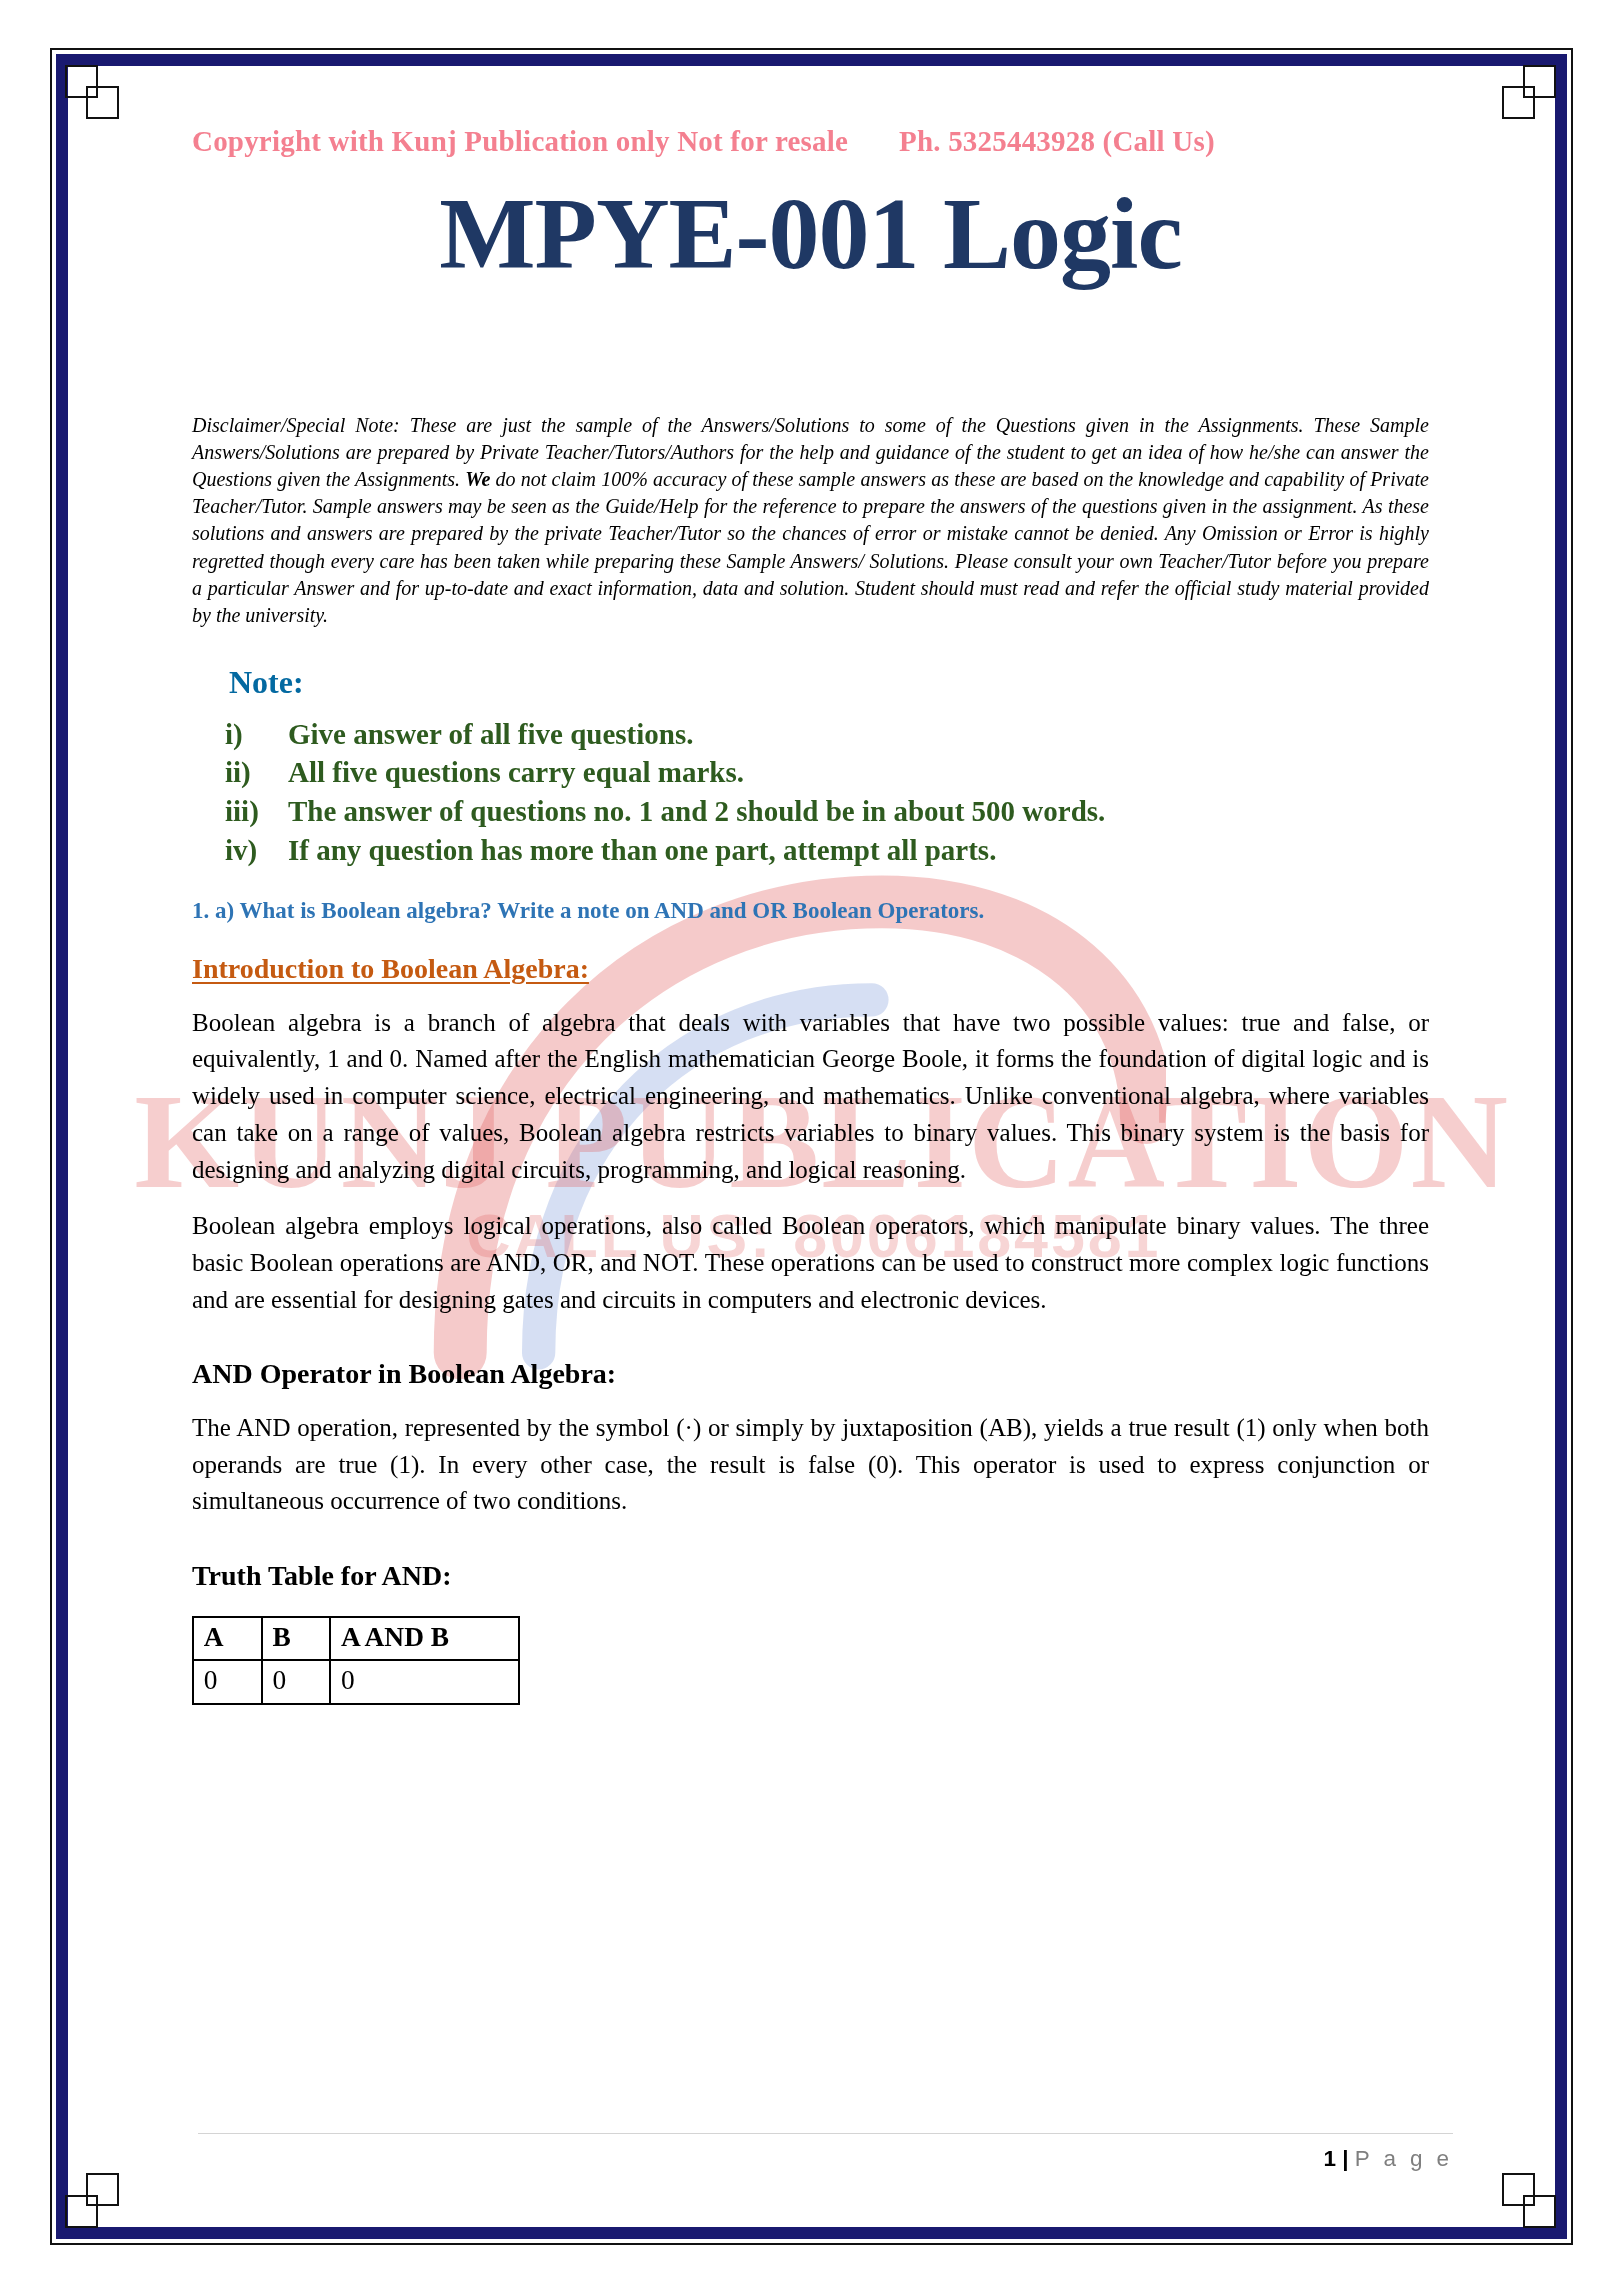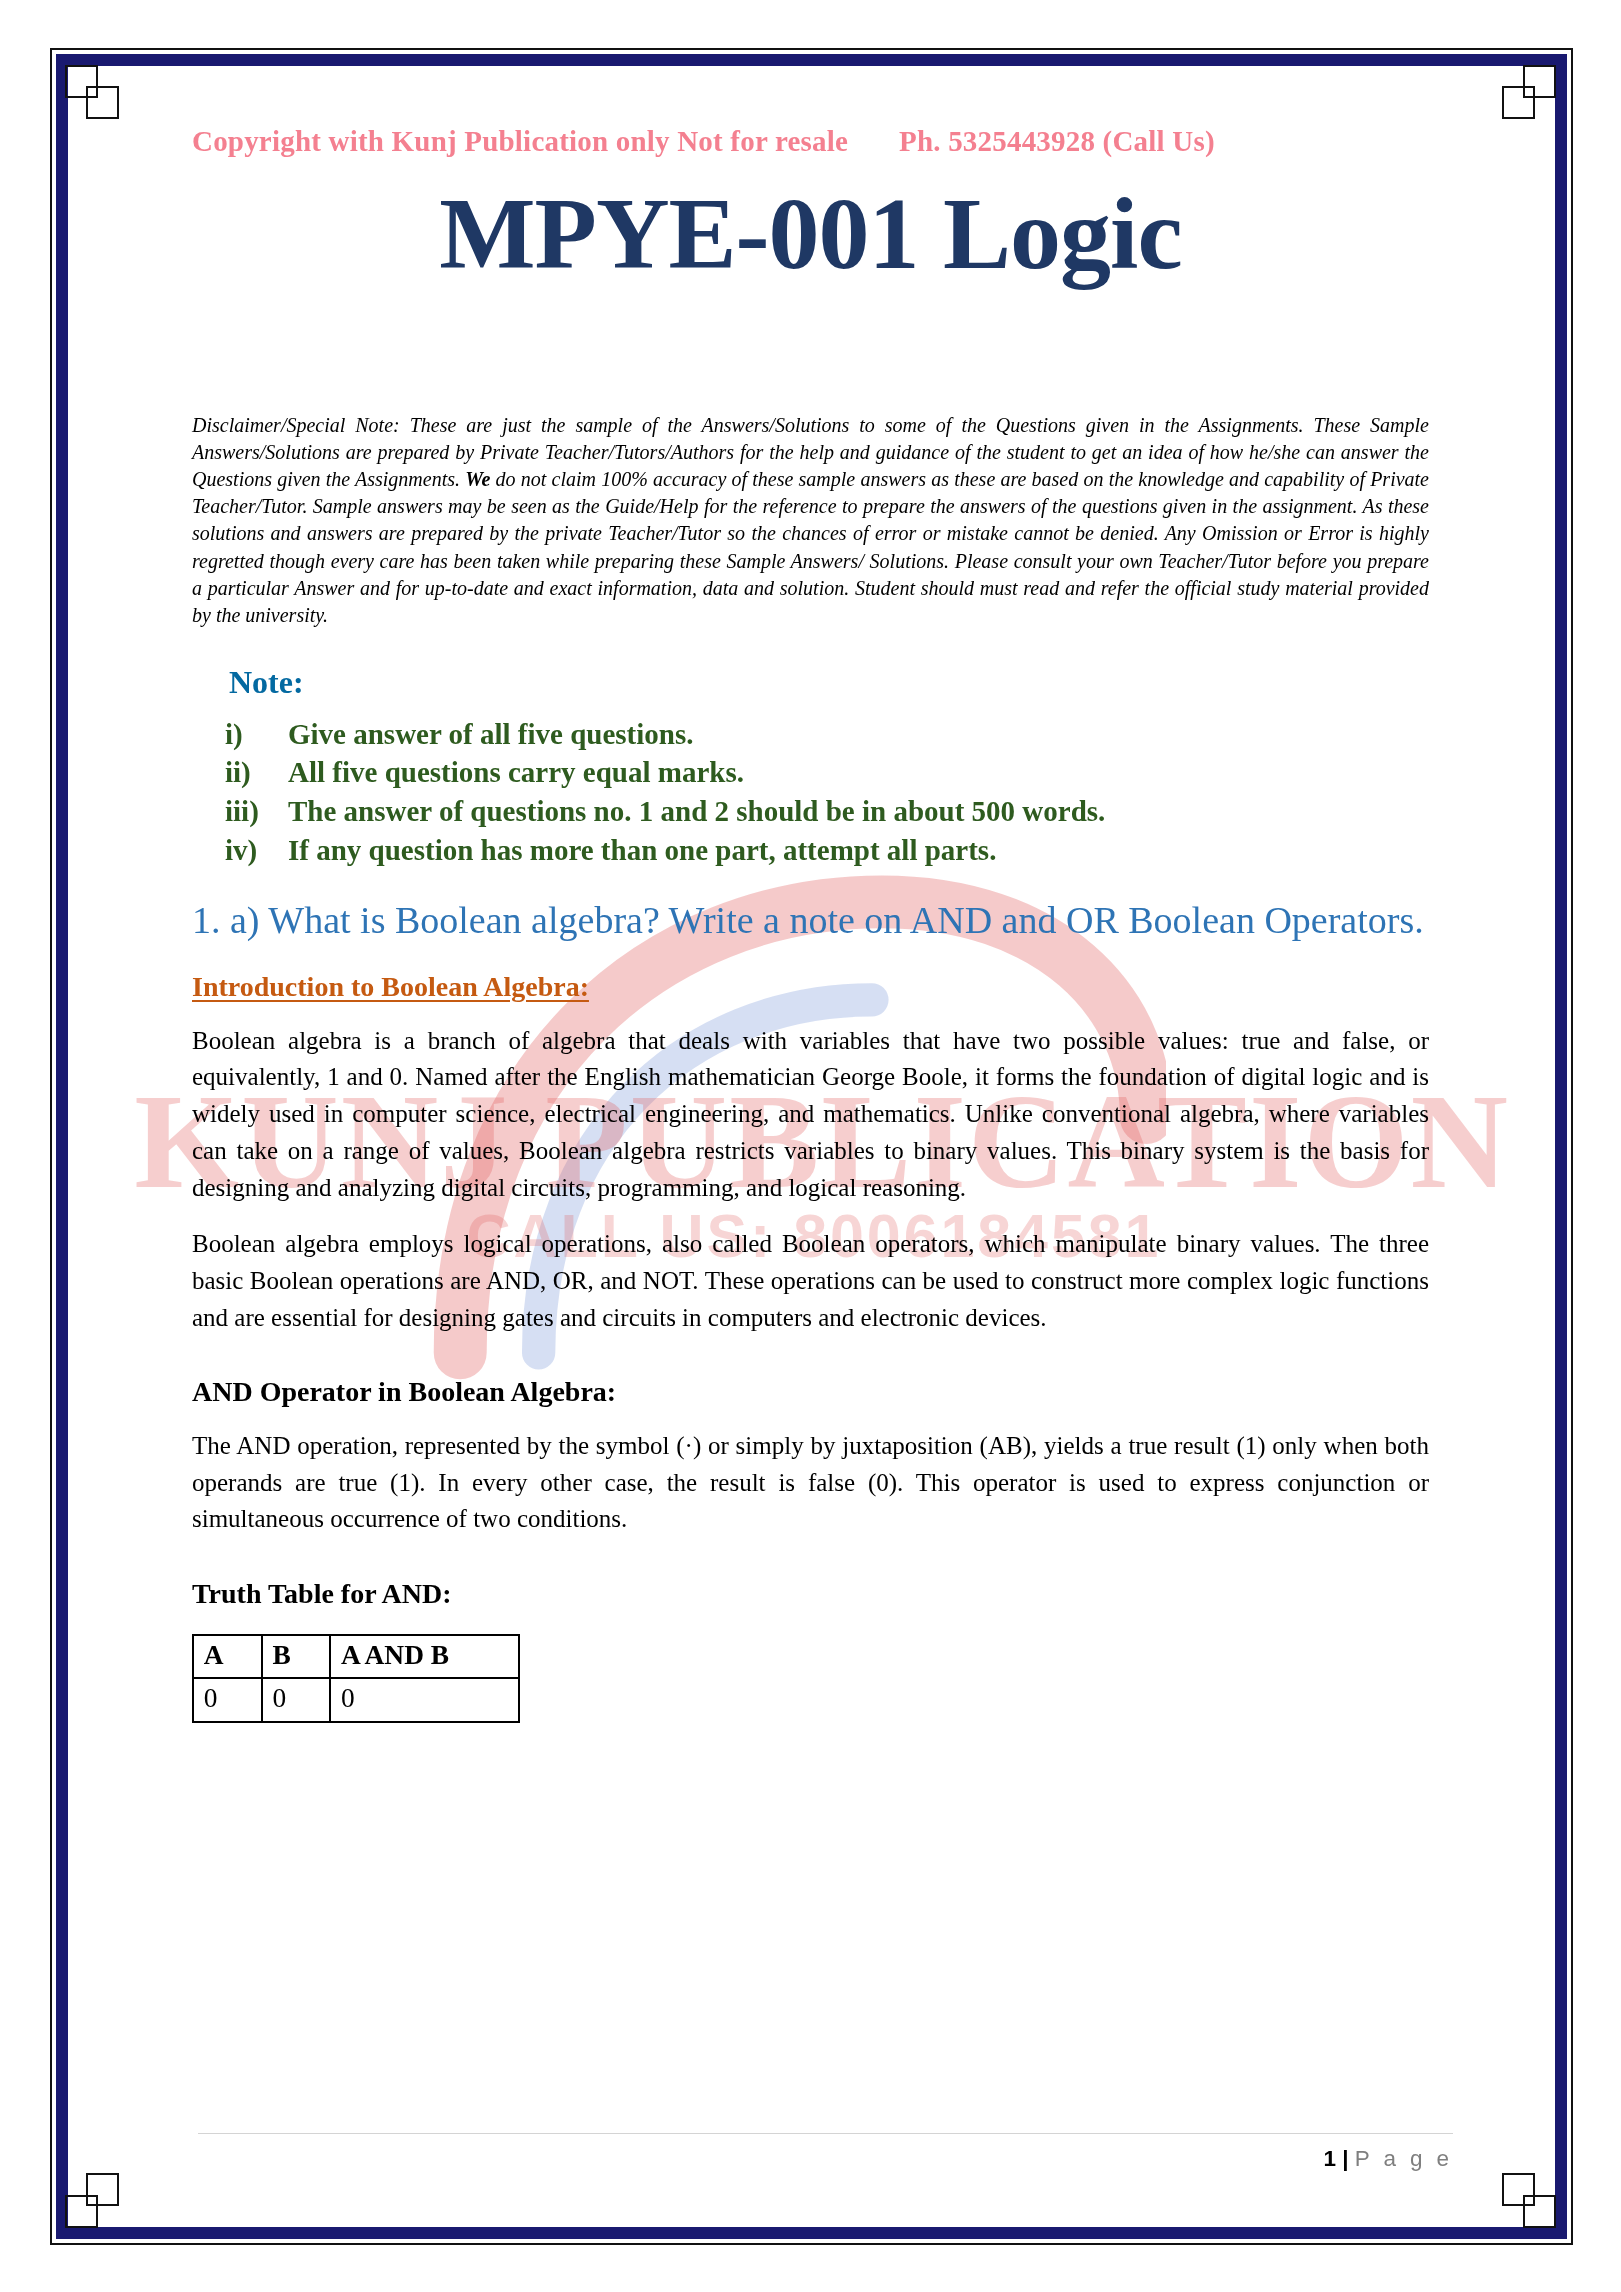--- a/index.html
+++ b/index.html
@@ -166,22 +166,22 @@
     font-size: 29px;
     line-height: 1.33;
   }
   .note-row { display: flex; }
   .note-num { width: 96px; padding-left: 33px; box-sizing: border-box; }
   .note-txt { flex: 1; }
 
   .question {
     margin-top: 29px;
     color: #2E74B5;
-    font-weight: normal;
-    font-size: 38px;
+    font-weight: bold;
+    font-size: 23px;
   }
 
   .subhead-orange {
     margin-top: 29px;
     color: #C55A11;
     font-weight: bold;
     font-size: 28px;
     text-decoration: underline;
     text-underline-offset: 3.9px;
     display: inline-block;

